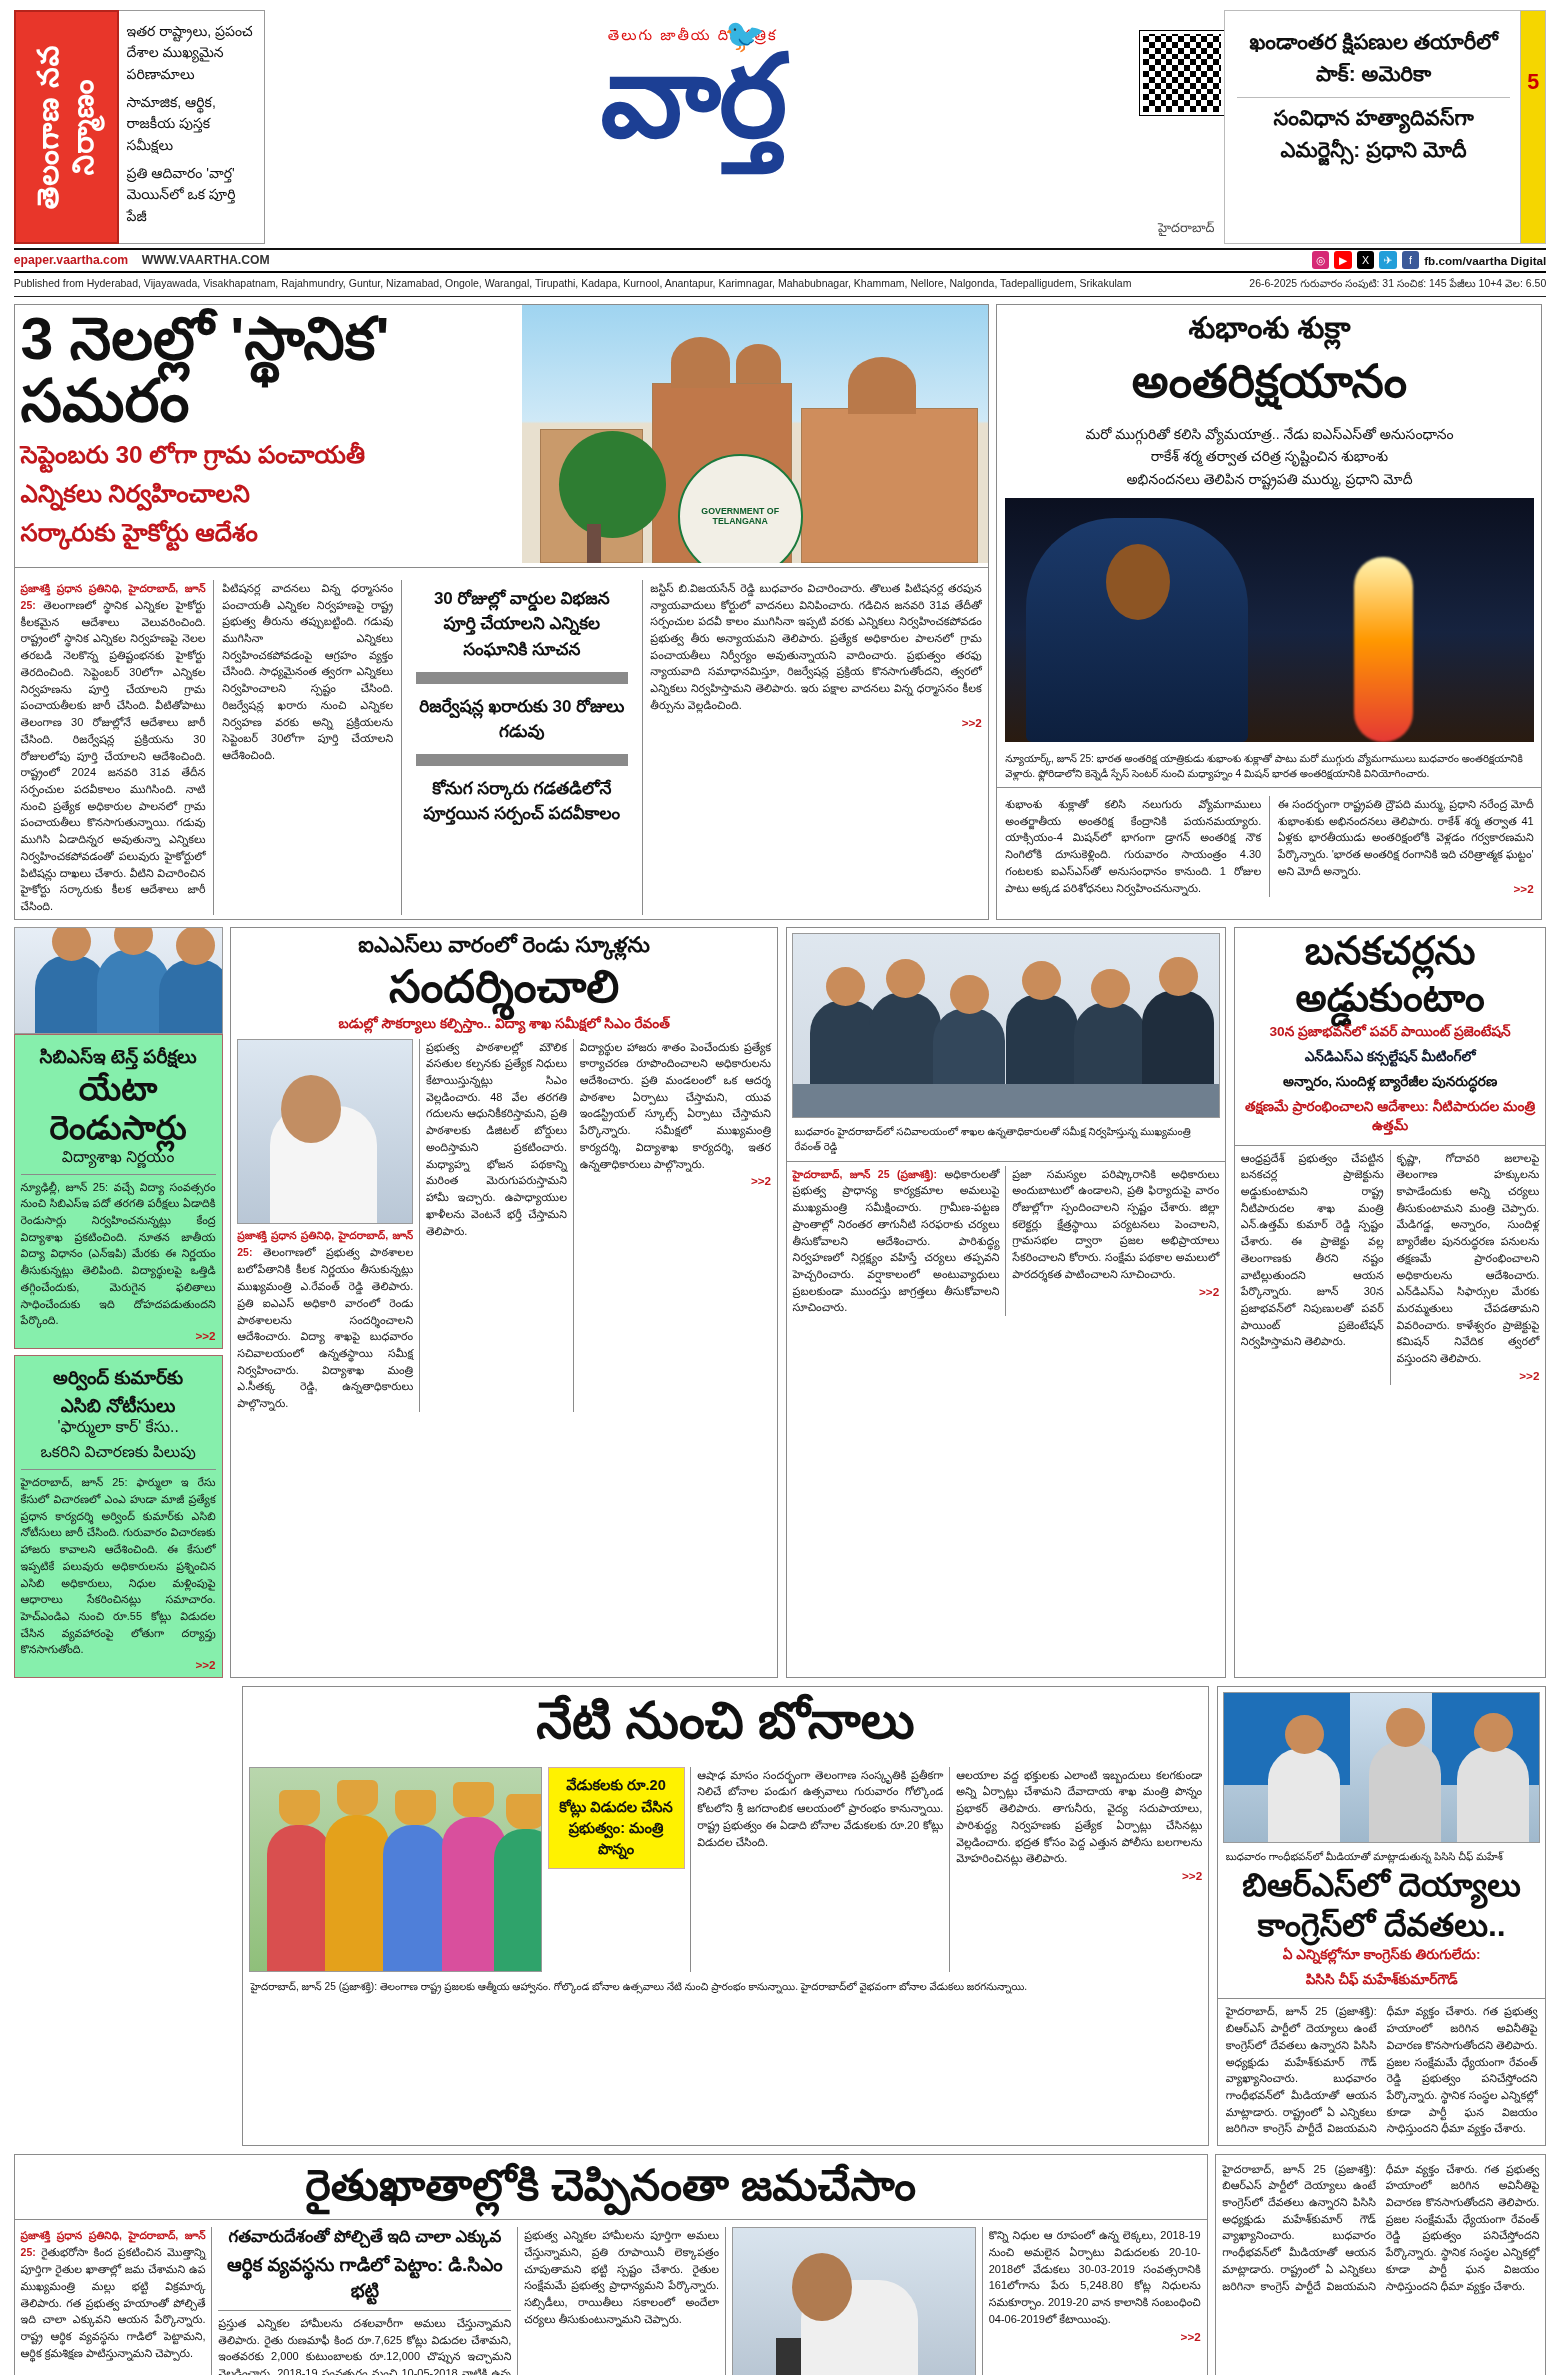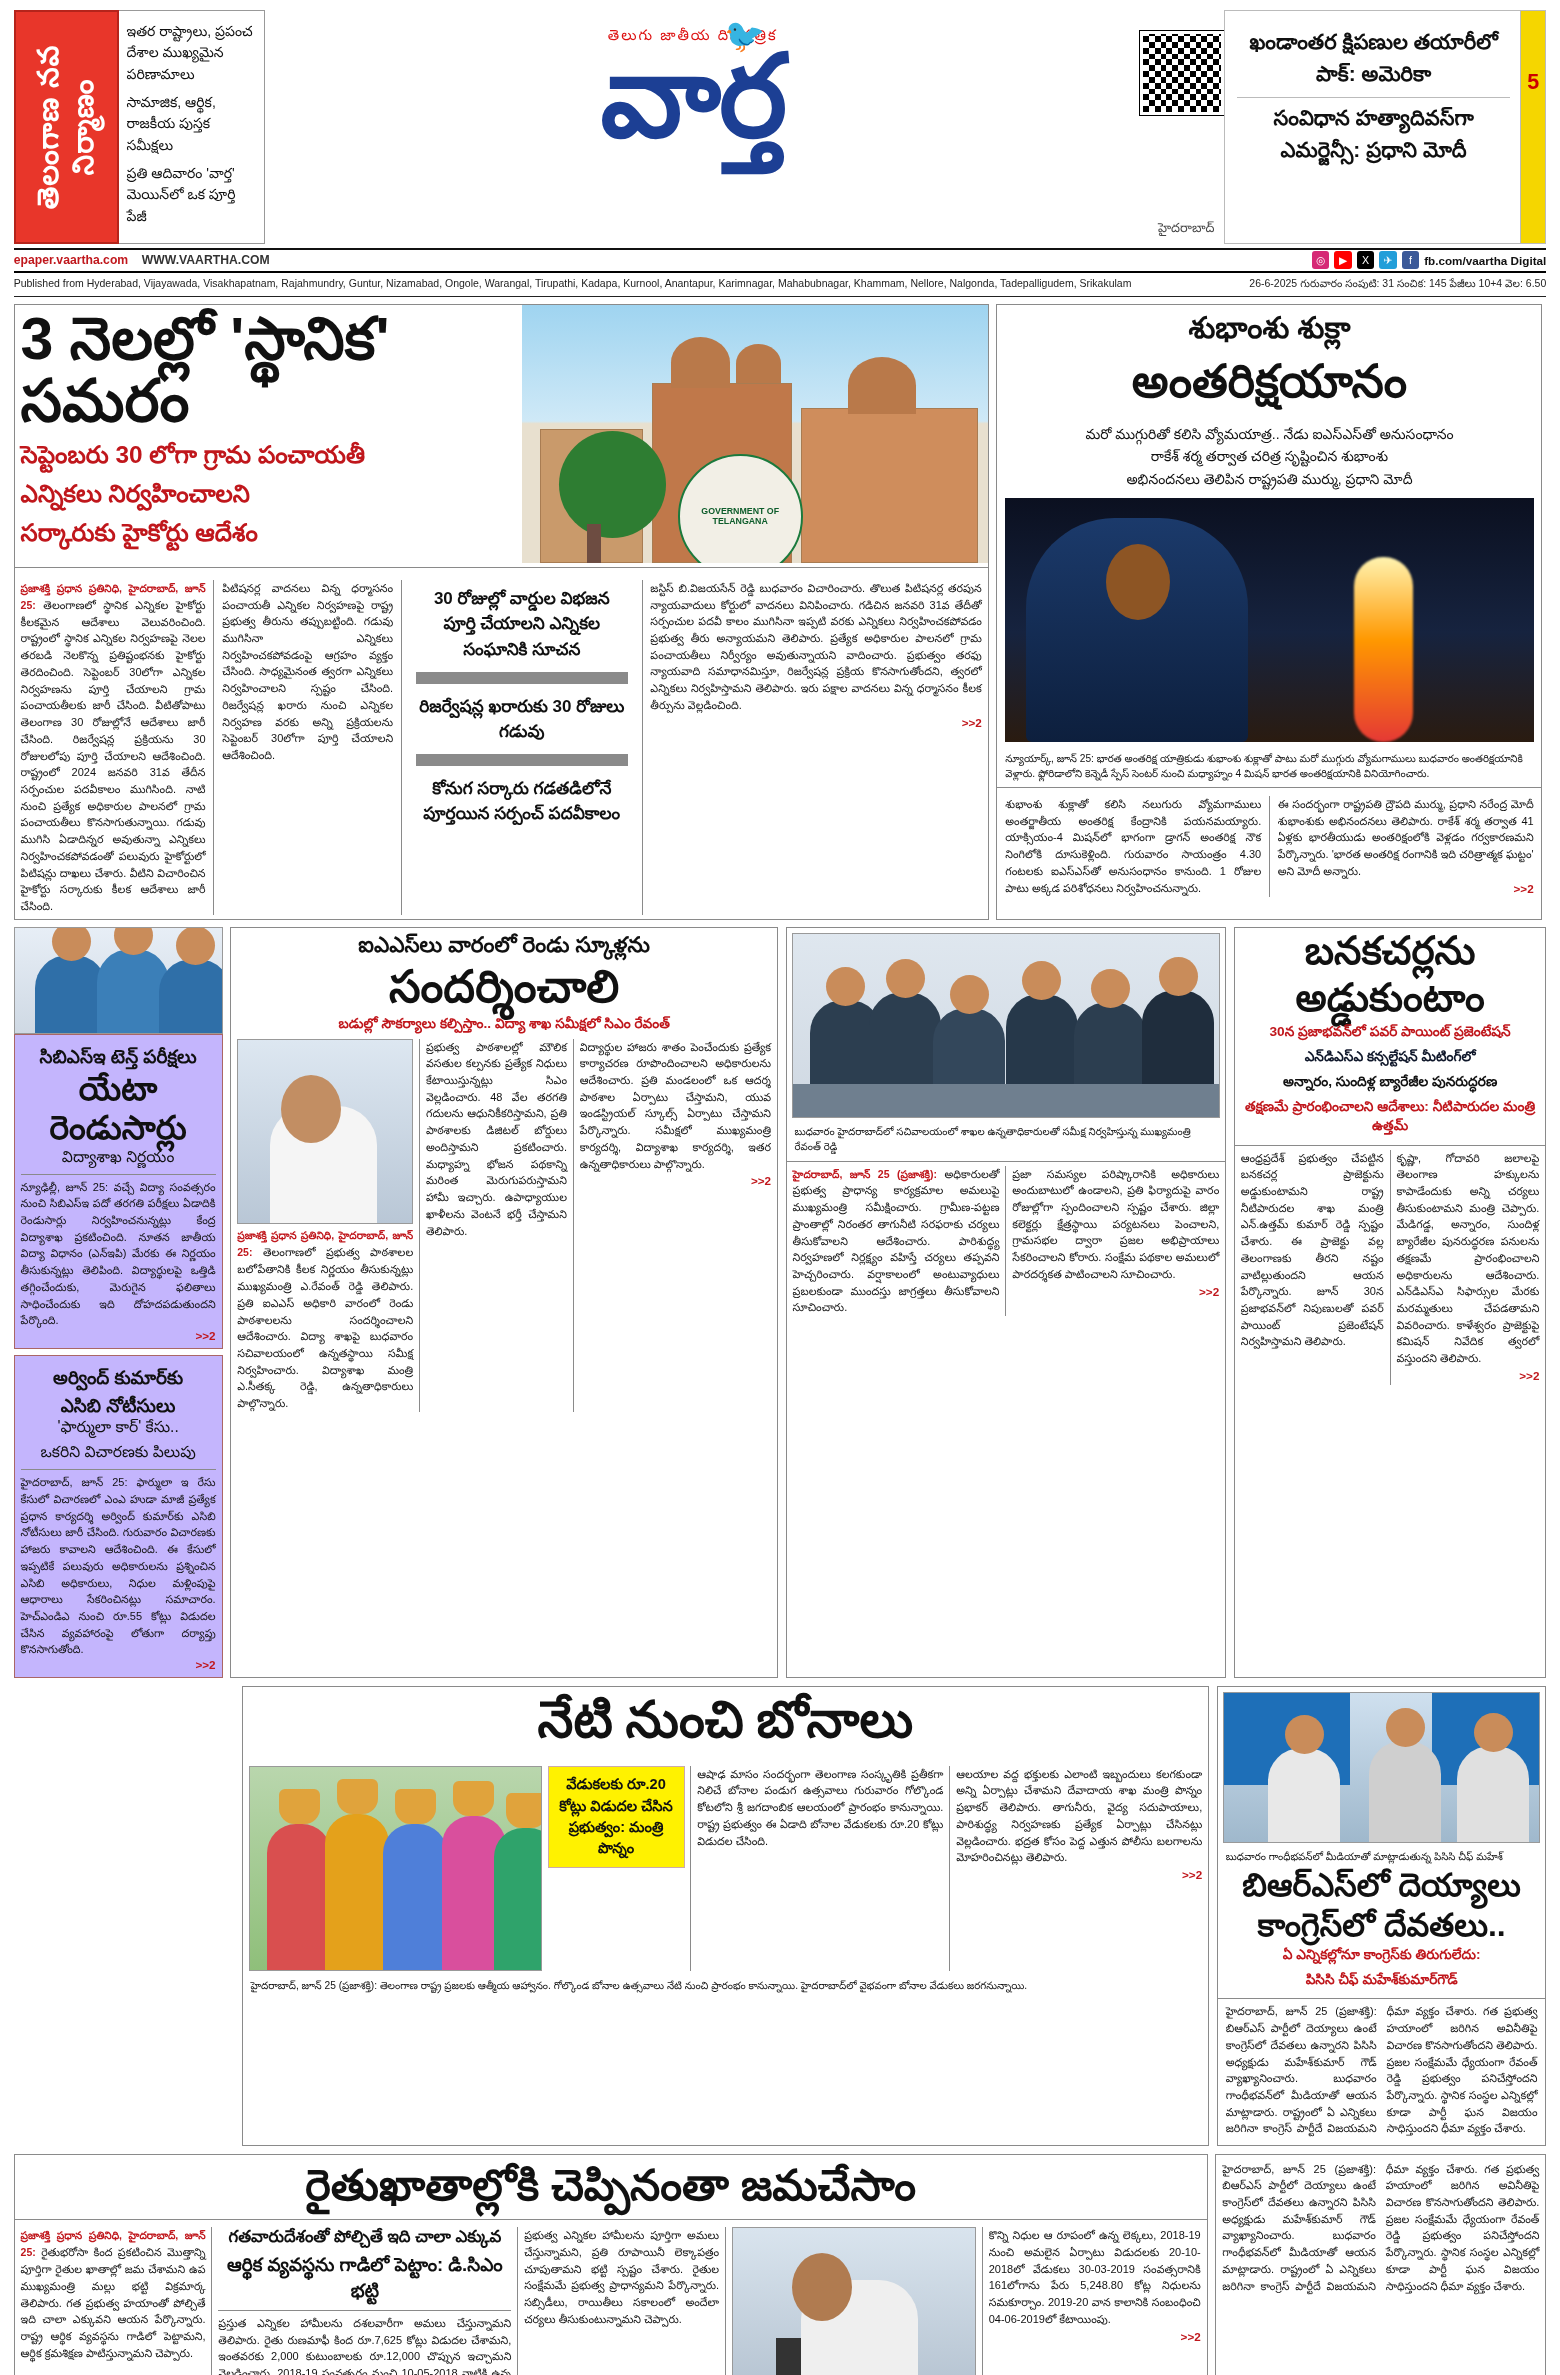--- a/index.html
+++ b/index.html
@@ -93,34 +93,34 @@
   .cap { font-size:10.2px; color:#111; padding:2px 7.8px; line-height:1.45; }
   .rtop .twocol { display:flex; gap:7.8px; padding:3.9px 7.8px 3.9px 7.8px;}
 
   
   .row2 { display:flex; gap:7.8px; margin-top:7.8px; }
   .c1 { width:222px; }
   .c2 { width:582px; }
   .c3 { width:468px; }
   .c4 { width:332px; }
 
-  .pinkbox { background:#c4b5fd; border:1px solid #a66; padding:5.9px; }
+  .pinkbox { background:#86efac; border:1px solid #a66; padding:5.9px; }
   .pinkbox h3 { font-size:18.5px; text-align:center; margin:3.9px 0 0 0; line-height:1.3;}
   .pinkbox h1 { font-size:33px; text-align:center; margin:2px 0; line-height:1.1;}
   .pinkbox .s { font-size:15.6px; text-align:center; margin-bottom:3.9px;}
 
   .headline-2 { font-size:21.5px; text-align:center; font-weight:bold; line-height:1.3; padding:3.9px 5.9px 0 5.9px;}
   .headline-big { font-size:45px; text-align:center; font-weight:bold; line-height:1.1; color:#111; padding:2px 5.9px;}
   .deck { font-size:13.7px; text-align:center; color:#c0171c; font-weight:bold; padding:2px 5.9px 3.9px 5.9px;}
 
   .photo { background:#cfd6dd; border:1px solid #999; position:relative; overflow:hidden;}
 
   
   .row3 { display:flex; gap:7.8px; margin-top:7.8px; }
-  .bonalu-head { font-size:51px; text-align:center; font-weight:bold; color:#111; padding:3.9px;font-family:Liberation Serif, serif;}
+  .bonalu-head { font-size:51px; text-align:center; font-weight:bold; color:#111; padding:3.9px;}
   .yellowcard { background:#fff200; border:1px solid #caa; font-size:14.6px; text-align:center; line-height:1.45; padding:7.8px 3.9px; font-weight:bold;}
 
   
   .row4 { display:flex; gap:7.8px; margin-top:7.8px; }
   .big-head { font-size:43px; font-weight:bold; text-align:center; line-height:1.12; }
 
   
   .colorbar { display:flex; align-items:center; justify-content:center; gap:4.9px; margin-top:7.8px; height:21.5px;}
 
   .rule { height:1px; background:#8a8a8a; margin:3.9px 0;}

